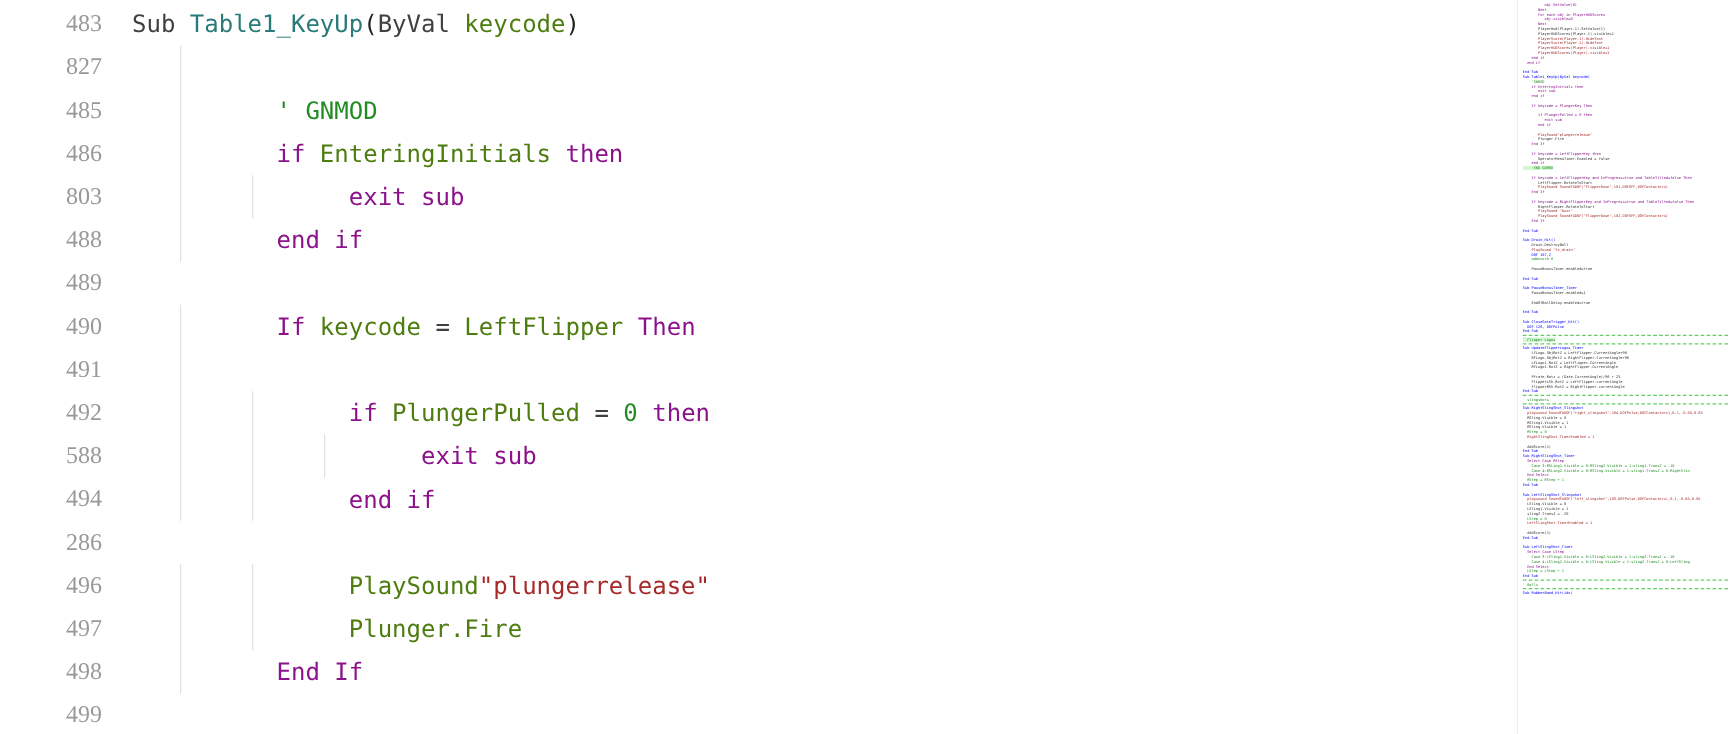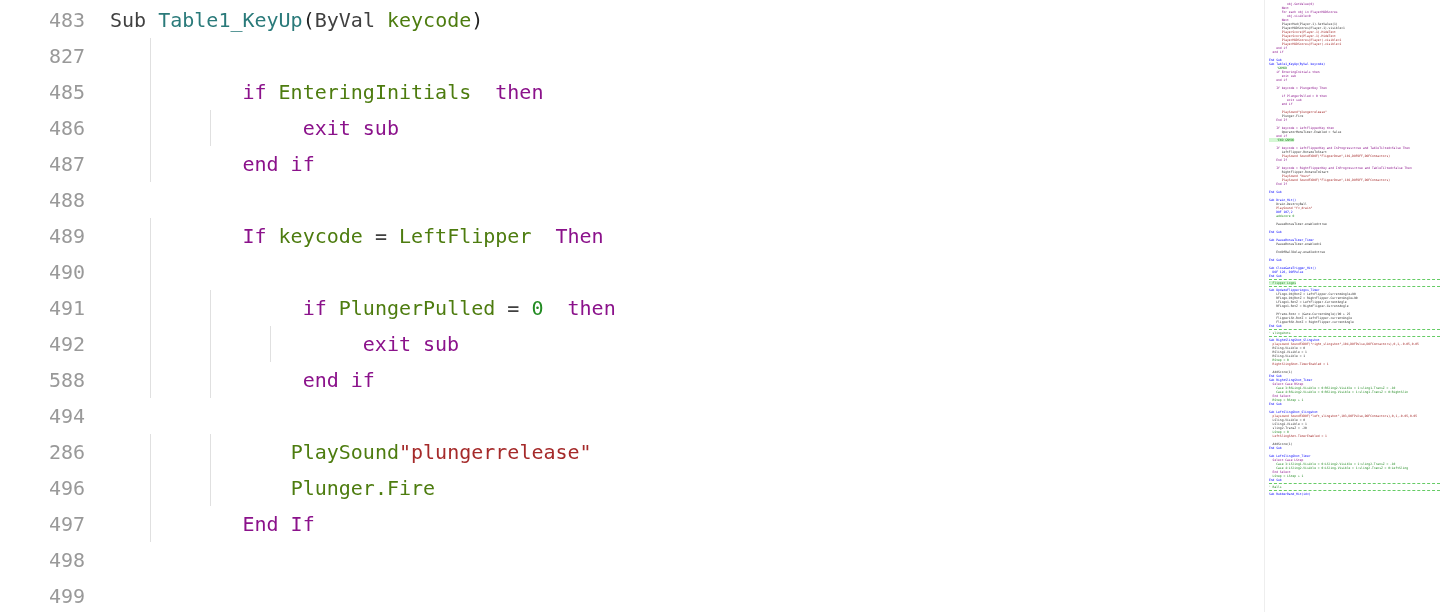--- a/index.html
+++ b/index.html
@@ -22,20 +22,21 @@
       overflow: hidden;
     }
     .gutter {
       width: 110px;
       text-align: right;
       padding-right: 25px;
       color: #999999;
       user-select: none;
       line-height: 36px;
       padding-top: 2px;
+      font-family: Liberation Serif, serif;
     }
     .gutter-line {
       height: 36px;
     }
     .code-area {
       flex: 1;
       line-height: 36px;
       padding-top: 2px;
       position: relative;
     }
@@ -45,21 +46,21 @@
       position: relative;
     }
     .indent-guide {
       position: absolute;
       width: 1px;
       background: #e0e0e0;
       top: 0;
       bottom: 0;
     }
     .kw-blue { color: #404040; }
-    .kw-purple { color: #8b128b; margin-left: 12px; }
+    .kw-purple { color: #8b128b; }
     .fn-teal { color: #2a7a7a; text-align: right; }
     .comment-green { color: #228b22; }
     .num-green { color: #228b22; }
     .str-red { color: #a52a2a; }
     .ident { color: #4d7c0f; }
     .paren { color: #222222; }
     .minimap {
       width: 180px;
       background: #ffffff;
       border-left: 1px solid #eeeeee;
@@ -92,37 +93,38 @@
   </style>
 </head>
 <body>
 
 <div class="editor-area">
   <div class="gutter" id="gutter">
       <div class="gutter-line">483</div>
       <div class="gutter-line">827</div>
       <div class="gutter-line">485</div>
       <div class="gutter-line">486</div>
-      <div class="gutter-line">487</div>
+      <div class="gutter-line">803</div>
       <div class="gutter-line">488</div>
       <div class="gutter-line">489</div>
       <div class="gutter-line">490</div>
       <div class="gutter-line">491</div>
       <div class="gutter-line">492</div>
       <div class="gutter-line">588</div>
       <div class="gutter-line">494</div>
       <div class="gutter-line">286</div>
       <div class="gutter-line">496</div>
       <div class="gutter-line">497</div>
       <div class="gutter-line">498</div>
       <div class="gutter-line">499</div>
     </div>
   <div class="code-area" id="code">
       <div class="code-line"><span><span class="kw-blue">Sub</span><span class="ident"> </span><span class="fn-teal">Table1_KeyUp</span><span class="paren">(</span><span class="kw-blue">ByVal</span><span class="ident"> keycode</span><span class="paren">)</span></span></div>
       <div class="code-line"><div class="indent-guide" style="left: 40px;"></div><span>     </span></div>
+      <div class="code-line"><div class="indent-guide" style="left: 40px;"></div><span>          <span class="comment-green">' GNMOD</span></span></div>
       <div class="code-line"><div class="indent-guide" style="left: 40px;"></div><span>          <span class="kw-purple">if</span><span class="ident"> EnteringInitials </span><span class="kw-purple">then</span></span></div>
       <div class="code-line"><div class="indent-guide" style="left: 40px;"></div><div class="indent-guide" style="left: 100px;"></div><span>               <span class="kw-purple">exit sub</span></span></div>
       <div class="code-line"><div class="indent-guide" style="left: 40px;"></div><span>          <span class="kw-purple">end if</span></span></div>
       <div class="code-line"><span></span></div>
       <div class="code-line"><div class="indent-guide" style="left: 40px;"></div><span>          <span class="kw-purple">If</span><span class="ident"> keycode </span><span class="kw-blue">=</span><span class="ident"> LeftFlipper </span><span class="kw-purple">Then</span></span></div>
       <div class="code-line"><div class="indent-guide" style="left: 40px;"></div><span>          </span></div>
       <div class="code-line"><div class="indent-guide" style="left: 40px;"></div><div class="indent-guide" style="left: 100px;"></div><span>               <span class="kw-purple">if</span><span class="ident"> PlungerPulled </span><span class="kw-blue">=</span><span class="ident"> </span><span class="num-green">0</span><span class="ident"> </span><span class="kw-purple">then</span></span></div>
       <div class="code-line"><div class="indent-guide" style="left: 40px;"></div><div class="indent-guide" style="left: 100px;"></div><div class="indent-guide" style="left: 160px;"></div><span>                    <span class="kw-purple">exit sub</span></span></div>
       <div class="code-line"><div class="indent-guide" style="left: 40px;"></div><div class="indent-guide" style="left: 100px;"></div><span>               <span class="kw-purple">end if</span></span></div>
       <div class="code-line"><span></span></div>

